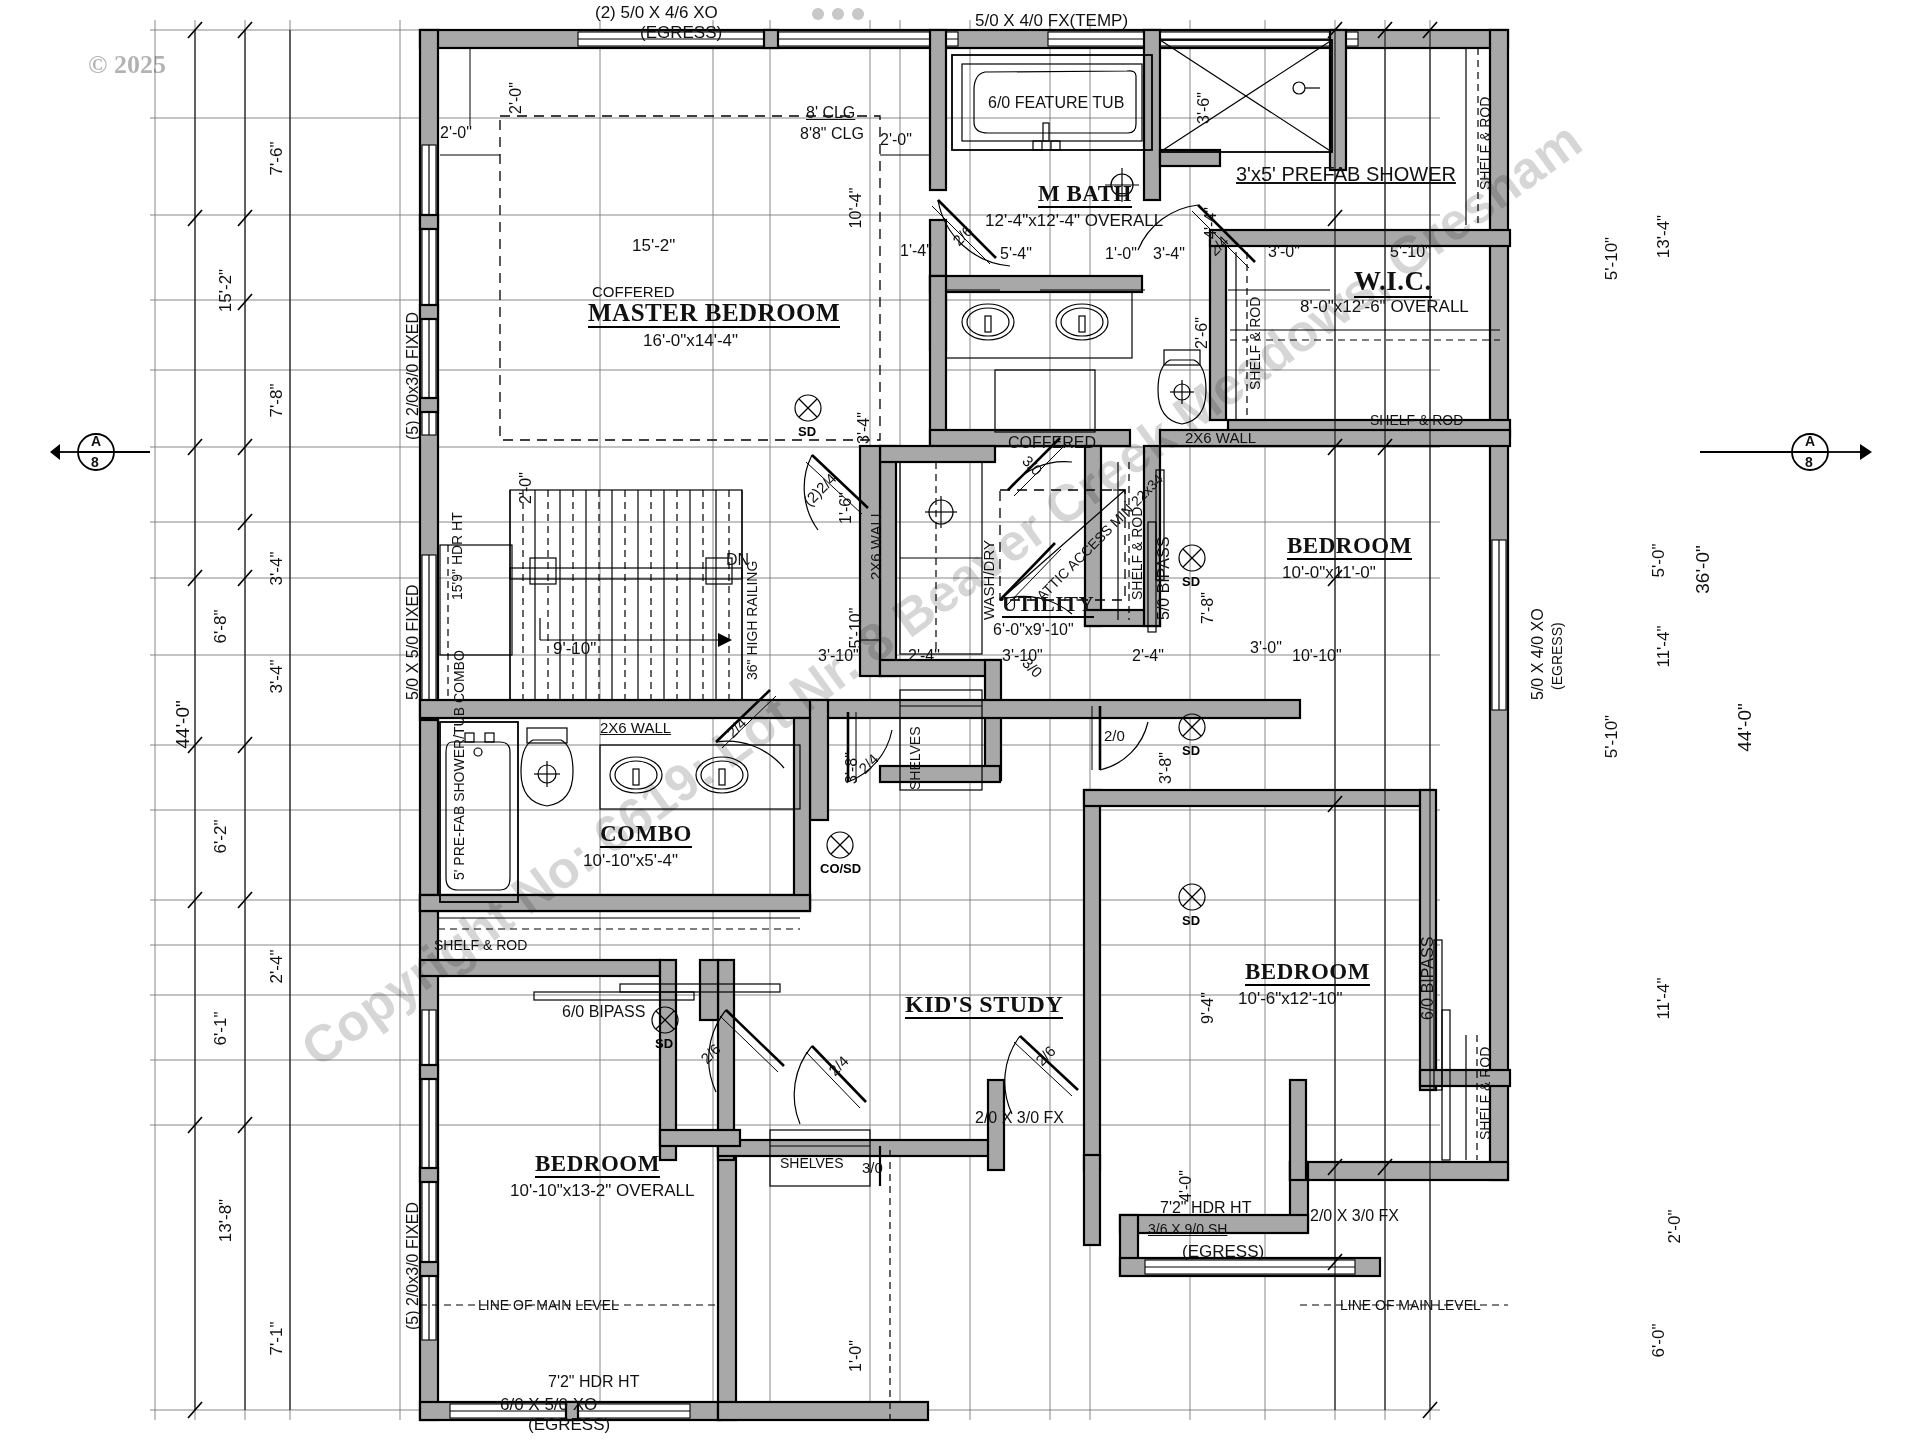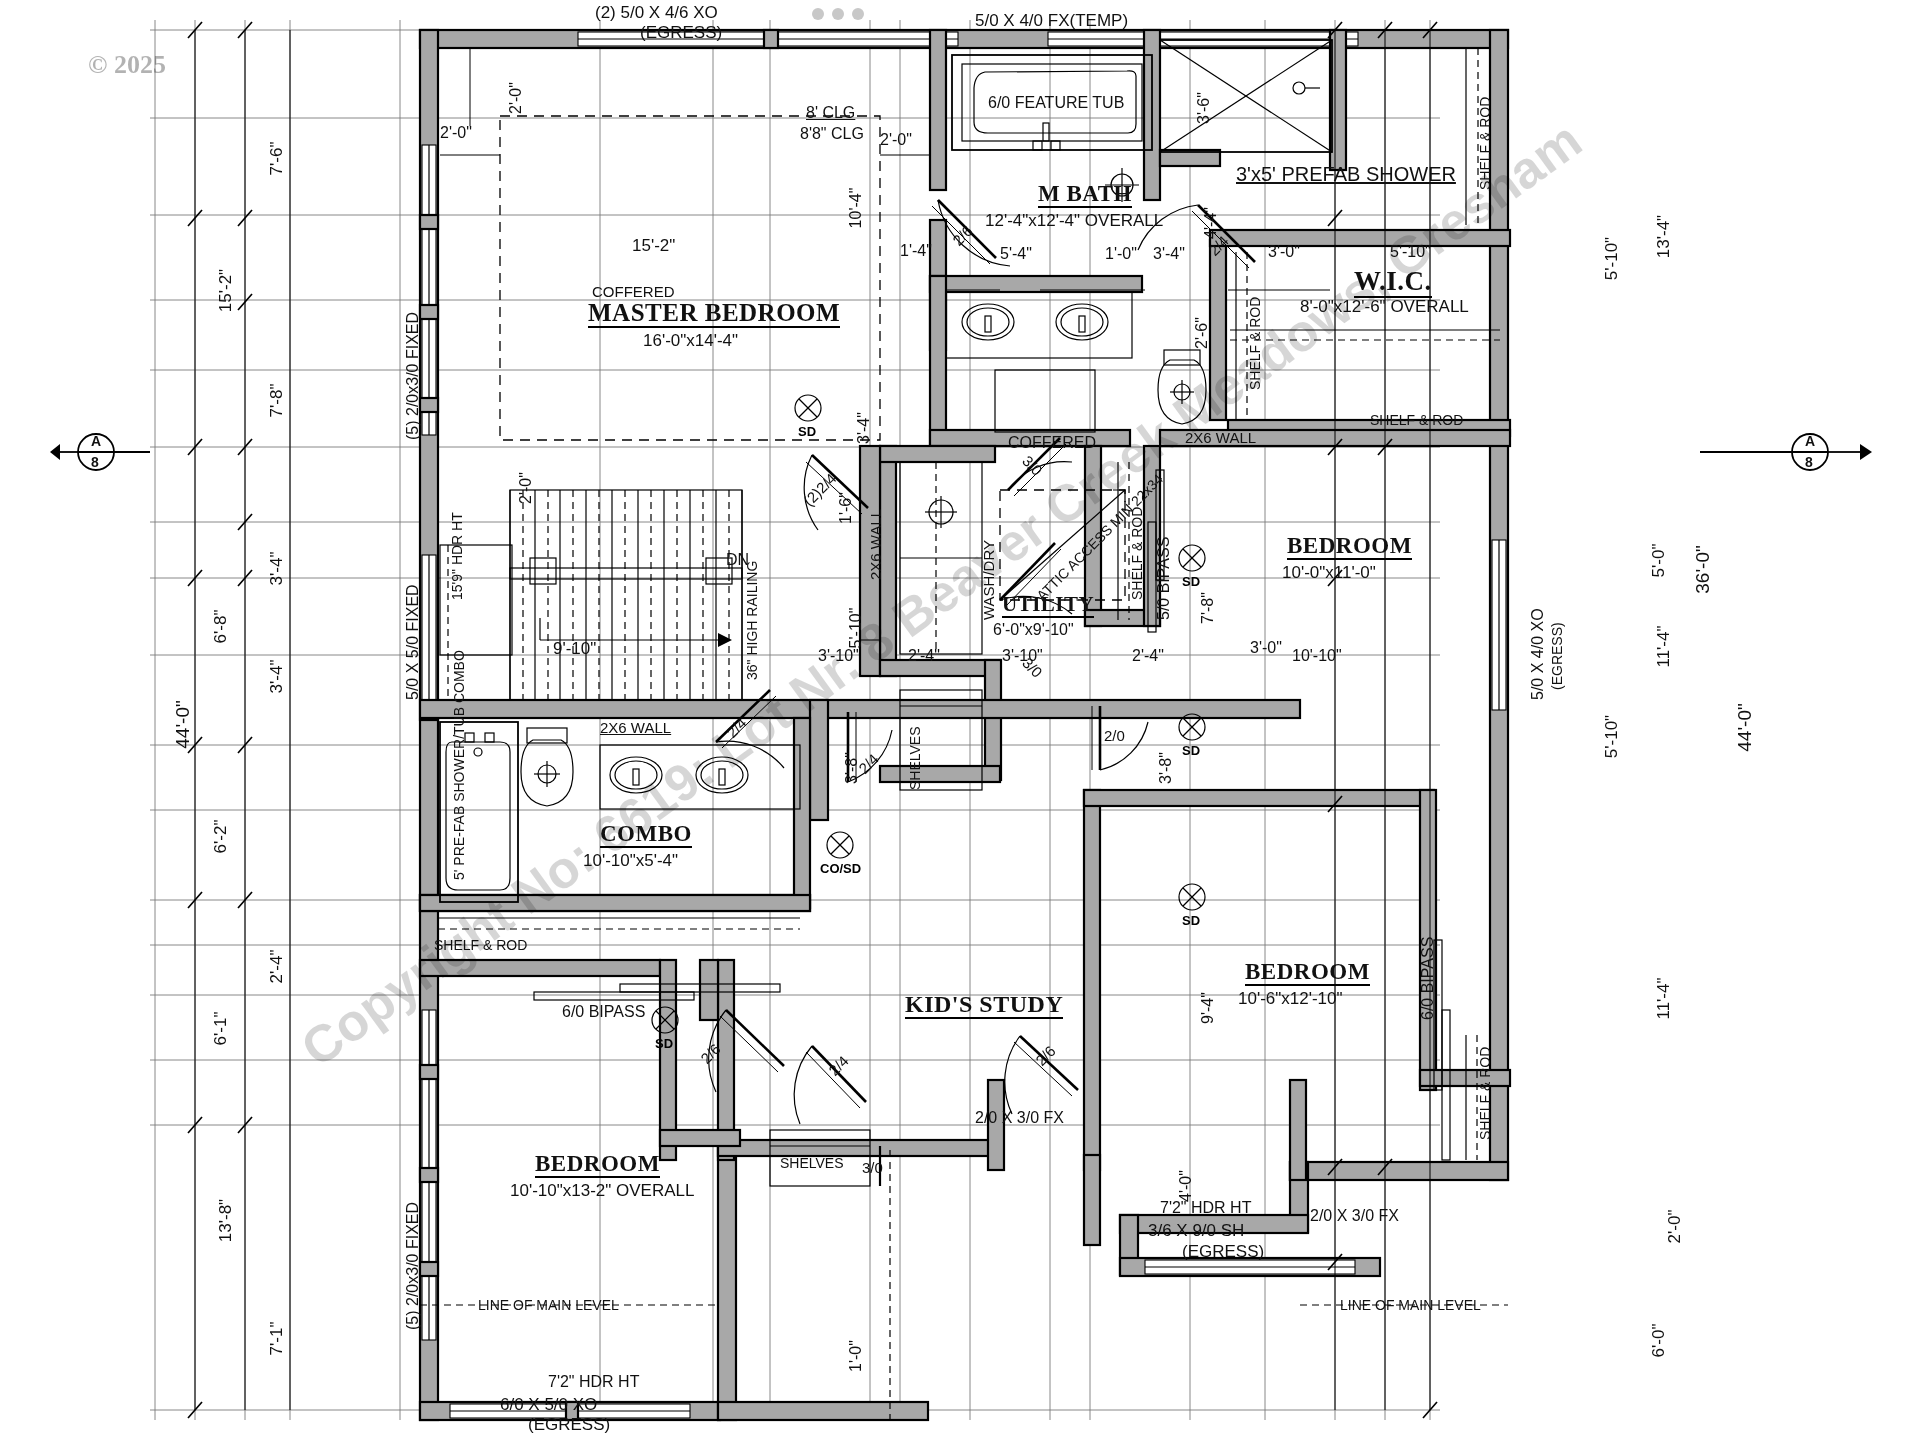--- a/index.html
+++ b/index.html
@@ -521,21 +521,21 @@
 <div class="t" style="left:595px;top:4px;font-size:17px;">(2) 5/0 X 4/6 XO</div>
 <div class="t" style="left:640px;top:24px;font-size:17px;">(EGRESS)</div>
 <div class="t" style="left:975px;top:12px;font-size:17px;">5/0 X 4/0 FX(TEMP)</div>
 <div class="t rot90" style="left:405px;top:440px;font-size:16px;">(5) 2/0x3/0 FIXED</div>
 <div class="t rot90" style="left:405px;top:700px;font-size:16px;">5/0 X 5/0 FIXED</div>
 <div class="t rot90" style="left:405px;top:1330px;font-size:16px;">(5) 2/0x3/0 FIXED</div>
 <div class="t rot90" style="left:1530px;top:700px;font-size:16px;">5/0 X 4/0 XO</div>
 <div class="t rot90" style="left:1550px;top:690px;font-size:14px;">(EGRESS)</div>
 <div class="t" style="left:500px;top:1396px;font-size:17px;">6/0 X 5/0 XO</div>
 <div class="t" style="left:528px;top:1416px;font-size:17px;">(EGRESS)</div>
-<div class="t" style="left:1148px;top:1222px;font-size:17px;">3/6 X 9/0 SH</div>
+<div class="t" style="left:1148px;top:1222px;font-size:14px;text-decoration:underline;">3/6 X 9/0 SH</div>
 <div class="t" style="left:1182px;top:1243px;font-size:17px;">(EGRESS)</div>
 <div class="t" style="left:975px;top:1110px;font-size:16px;">2/0 X 3/0 FX</div>
 <div class="t" style="left:1310px;top:1208px;font-size:16px;">2/0 X 3/0 FX</div>
 
 <div class="t" style="left:806px;top:105px;font-size:16px;text-decoration:underline;">8'  CLG</div>
 <div class="t" style="left:800px;top:126px;font-size:16px;">8'8"  CLG</div>
 
 <div class="t" style="left:592px;top:284px;font-size:15px;">COFFERED</div>
 <div class="t bold" style="left:588px;top:300px;font-size:25px;">MASTER BEDROOM</div>
 <div class="t" style="left:643px;top:332px;font-size:17px;">16'-0"x14'-4"</div>

